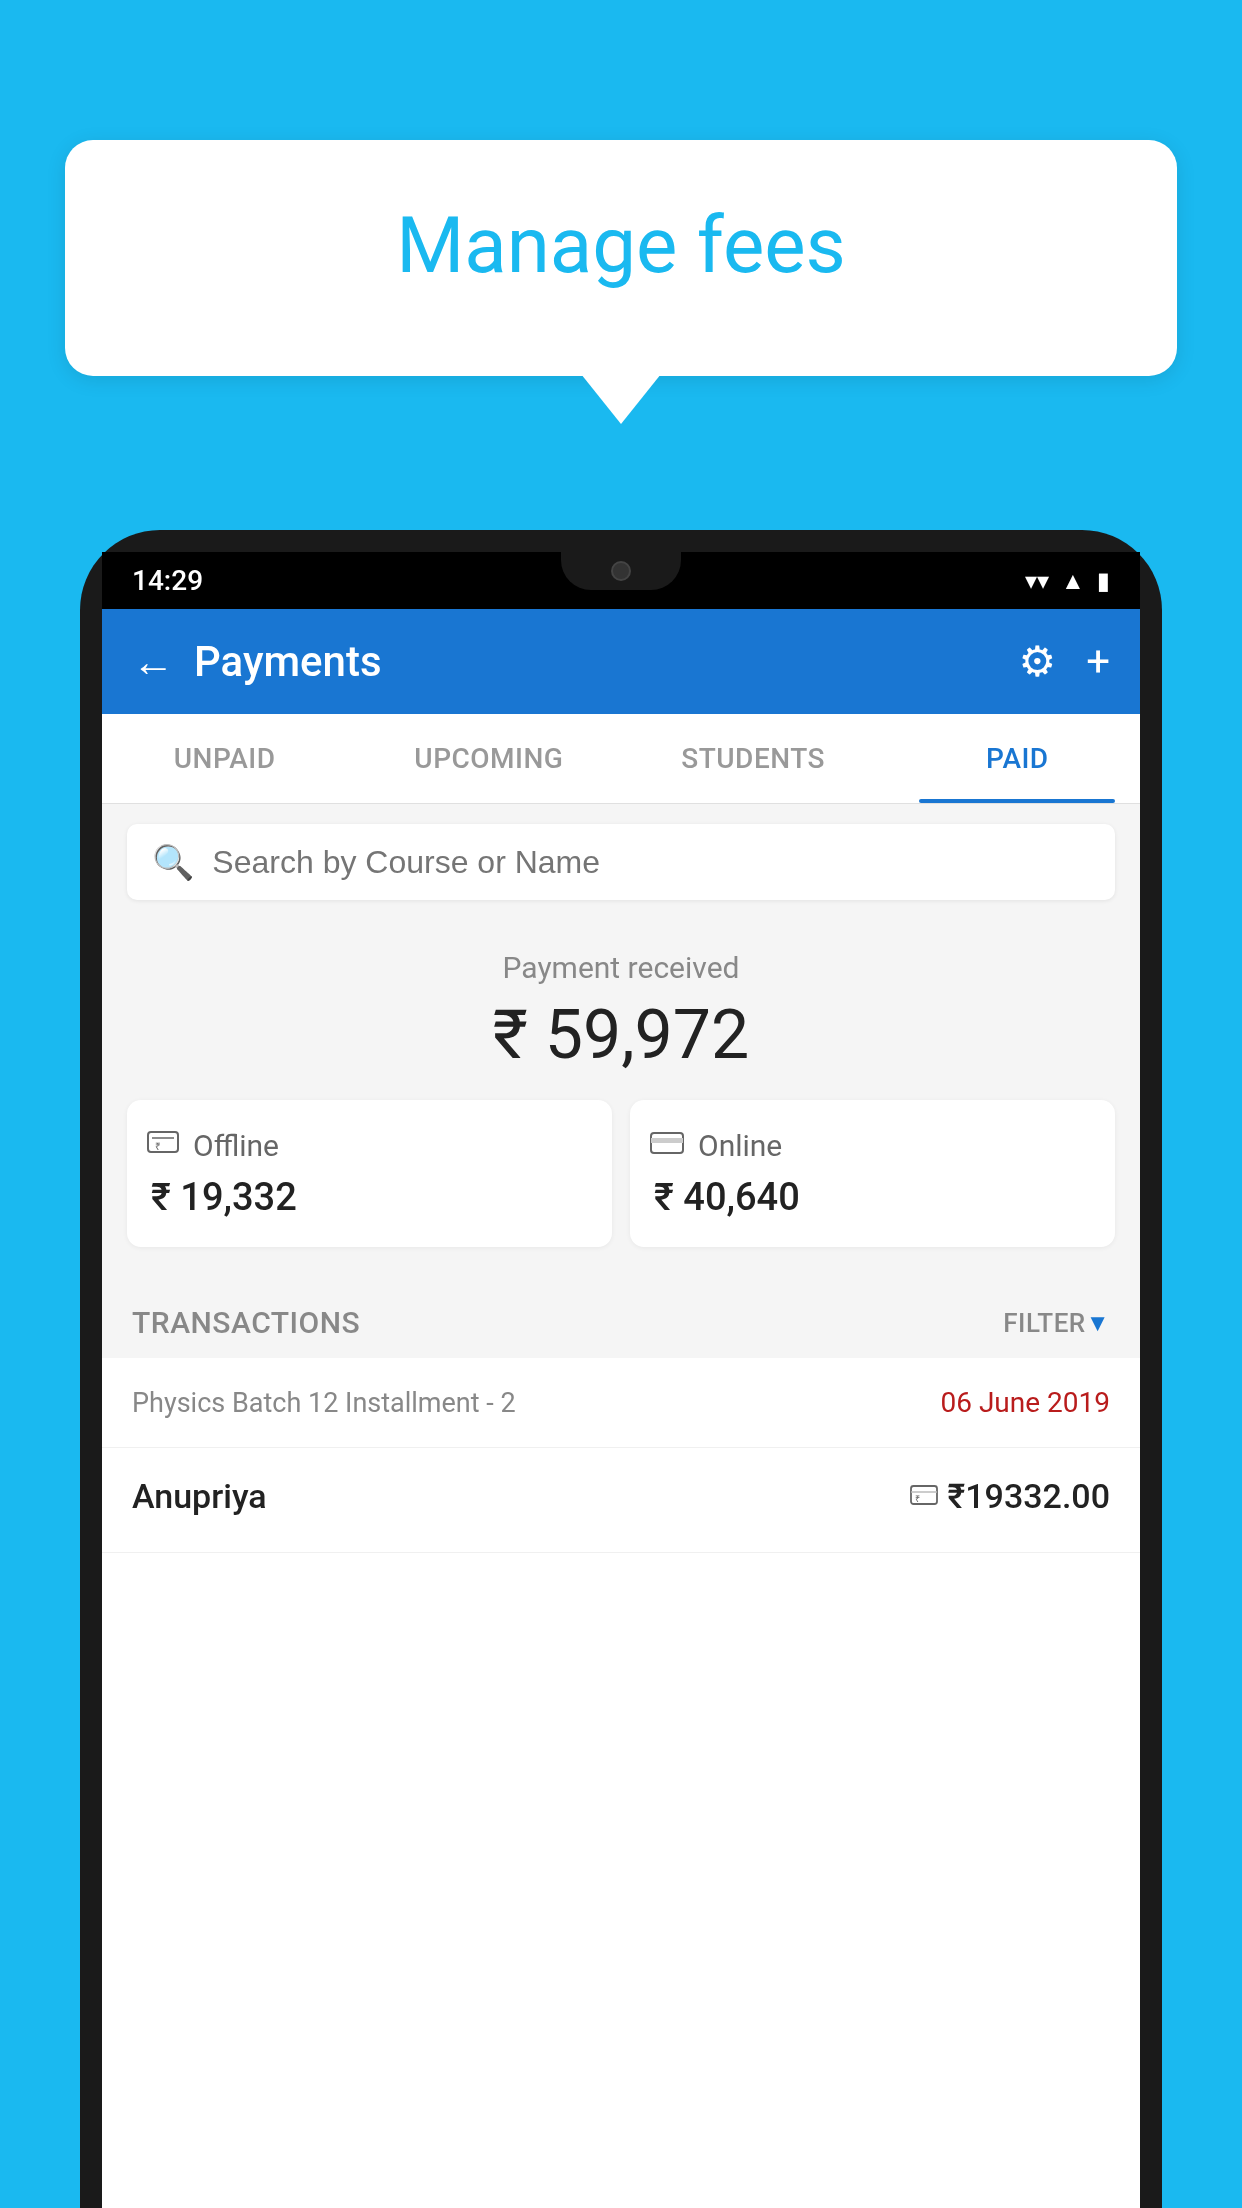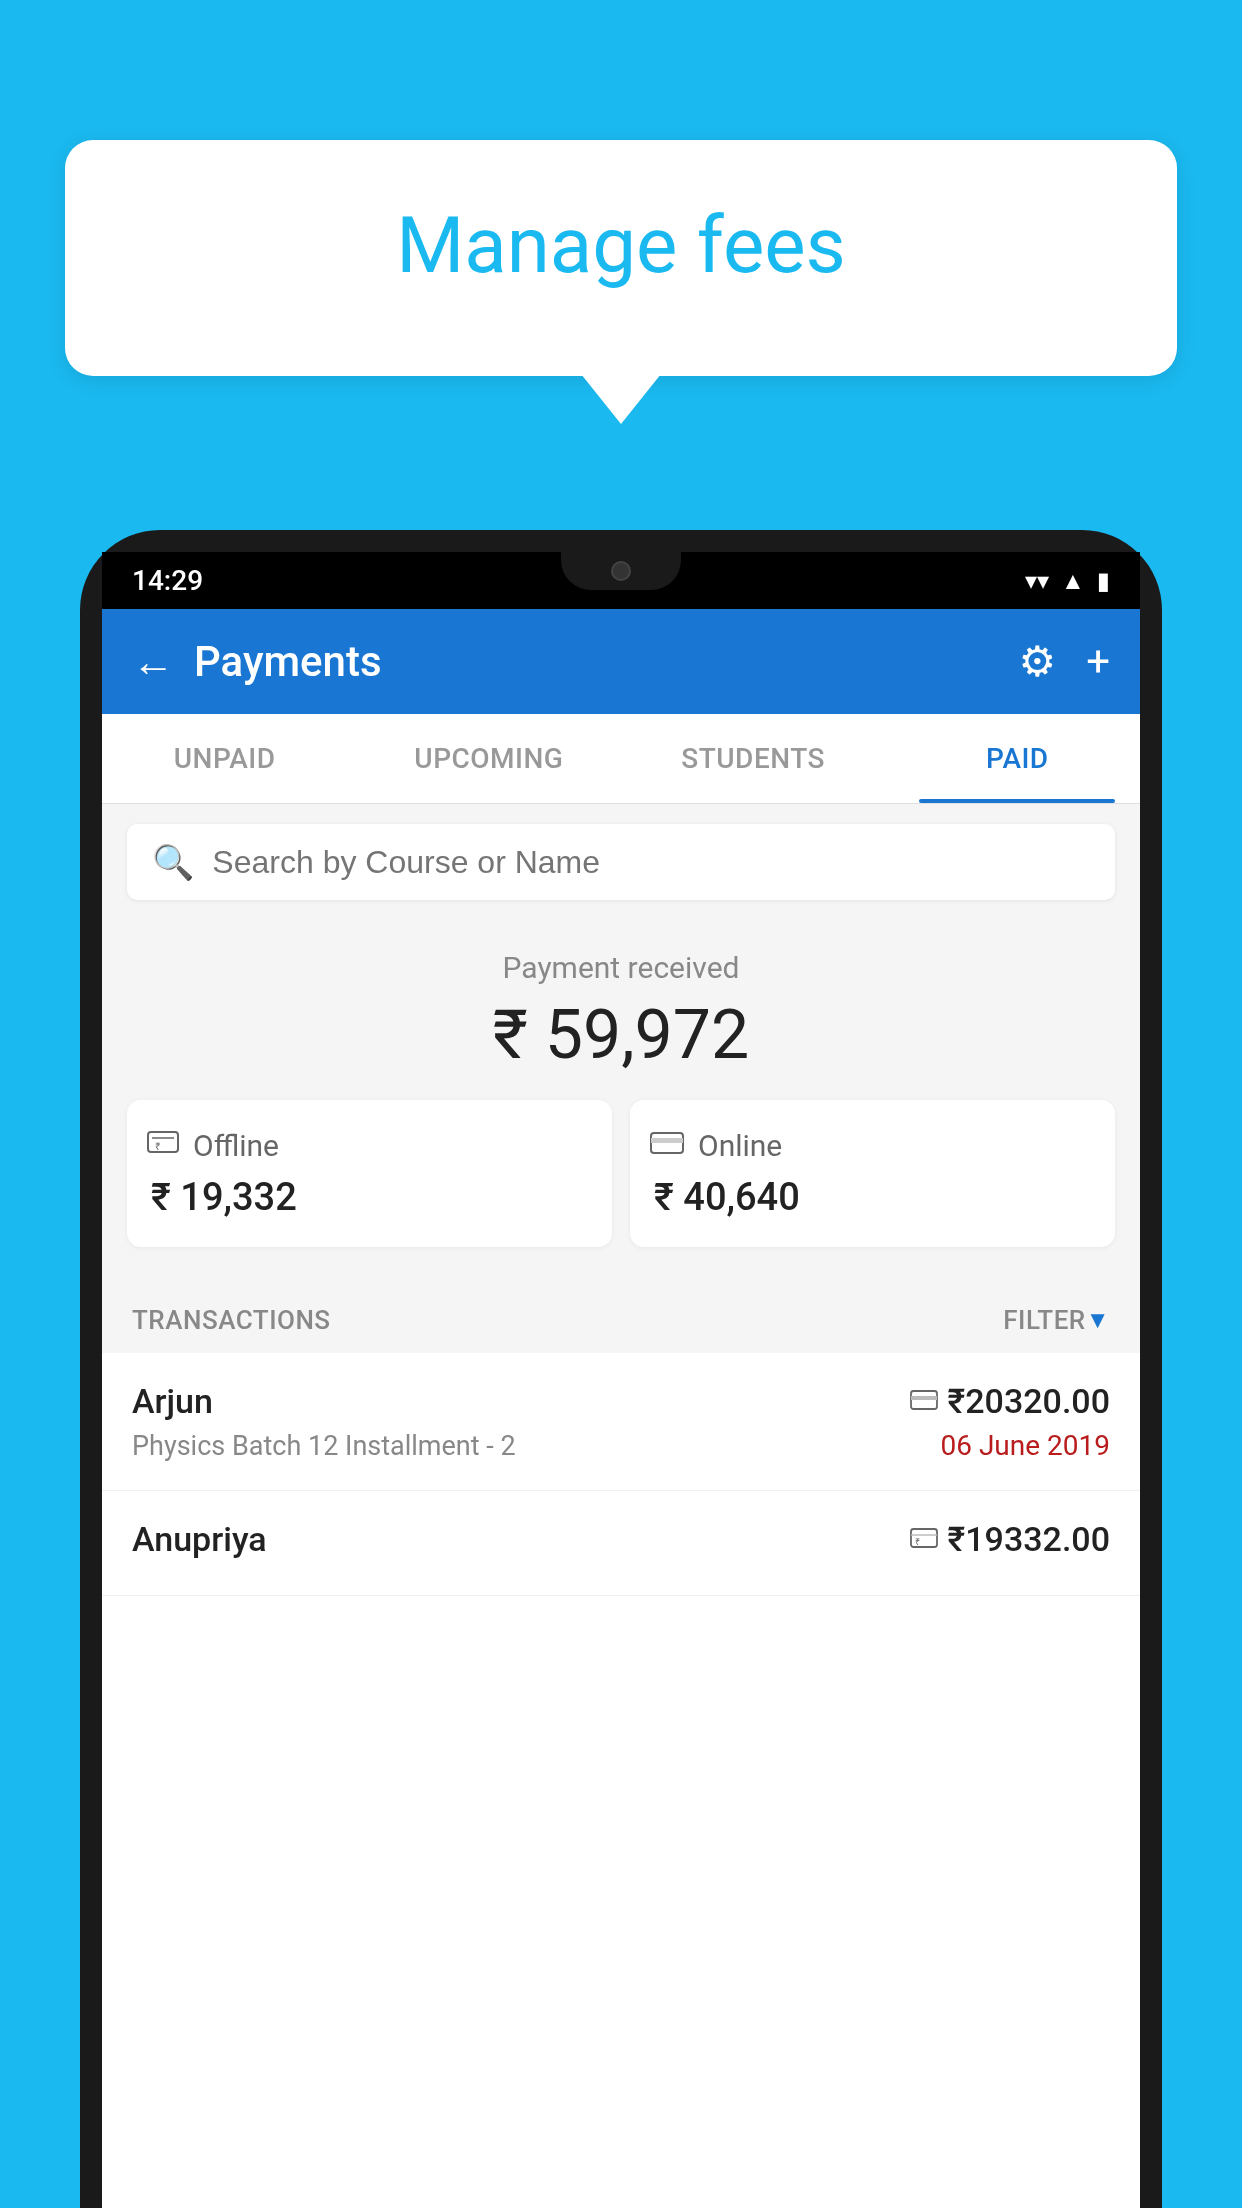--- a/index.html
+++ b/index.html
@@ -293,21 +293,21 @@
     
     .transactions-header {
       display: flex;
       align-items: center;
       justify-content: space-between;
       padding: 28px 30px 18px;
       background: #f5f5f5;
     }
 
     .transactions-header .tx-label {
-      font-size: 26px;
+      font-size: 30px;
       color: #888;
       font-weight: 500;
       letter-spacing: 0.5px;
     }
 
     .transactions-header .filter-btn {
       display: flex;
       align-items: center;
       font-size: 26px;
       color: #888;
@@ -470,32 +470,20 @@
       <span class="tx-label">TRANSACTIONS</span>
       <div class="filter-btn">
         <span>FILTER</span>
         <span class="filter-icon">▼</span>
       </div>
     </div>
 
     <div class="transaction-list">
 
       <div class="transaction-row">
-        <div class="row-main">
-          <span class="student-name">Arjun</span>
-          <div class="amount-section">
-            <span class="pay-icon">
-              <svg width="28" height="22" viewBox="0 0 28 22" fill="none">
-                <rect x="1" y="2" width="26" height="18" rx="2.5" stroke="#666" stroke-width="1.8" fill="none"></rect>
-                <rect x="1" y="7" width="26" height="4" fill="#bbb"></rect>
-              </svg>
-            </span>
-            <span class="tx-amount">₹20320.00</span>
-          </div>
-        </div>
         <div class="row-sub">
           <span class="course-info">Physics Batch 12 Installment - 2</span>
           <span class="tx-date">06 June 2019</span>
         </div>
       </div>
 
       <div class="transaction-row">
         <div class="row-main">
           <span class="student-name">Anupriya</span>
           <div class="amount-section">

